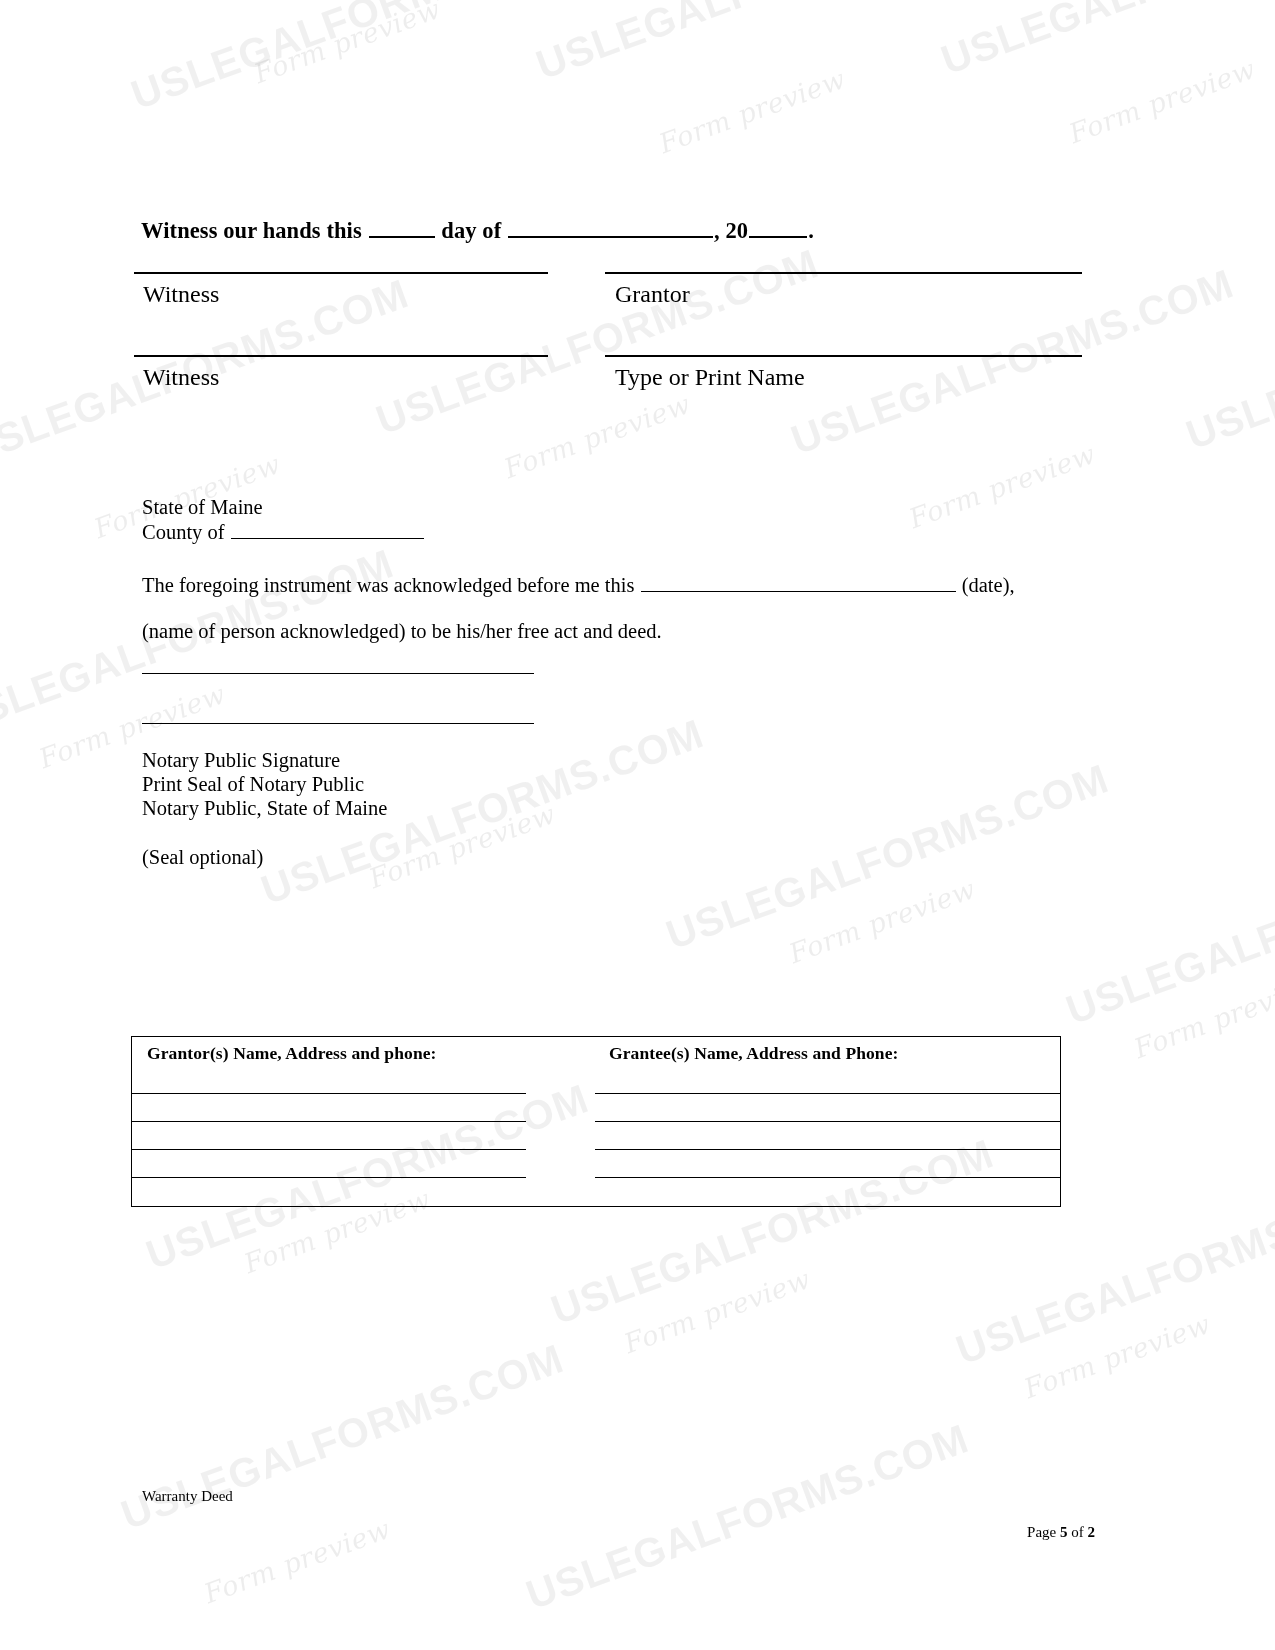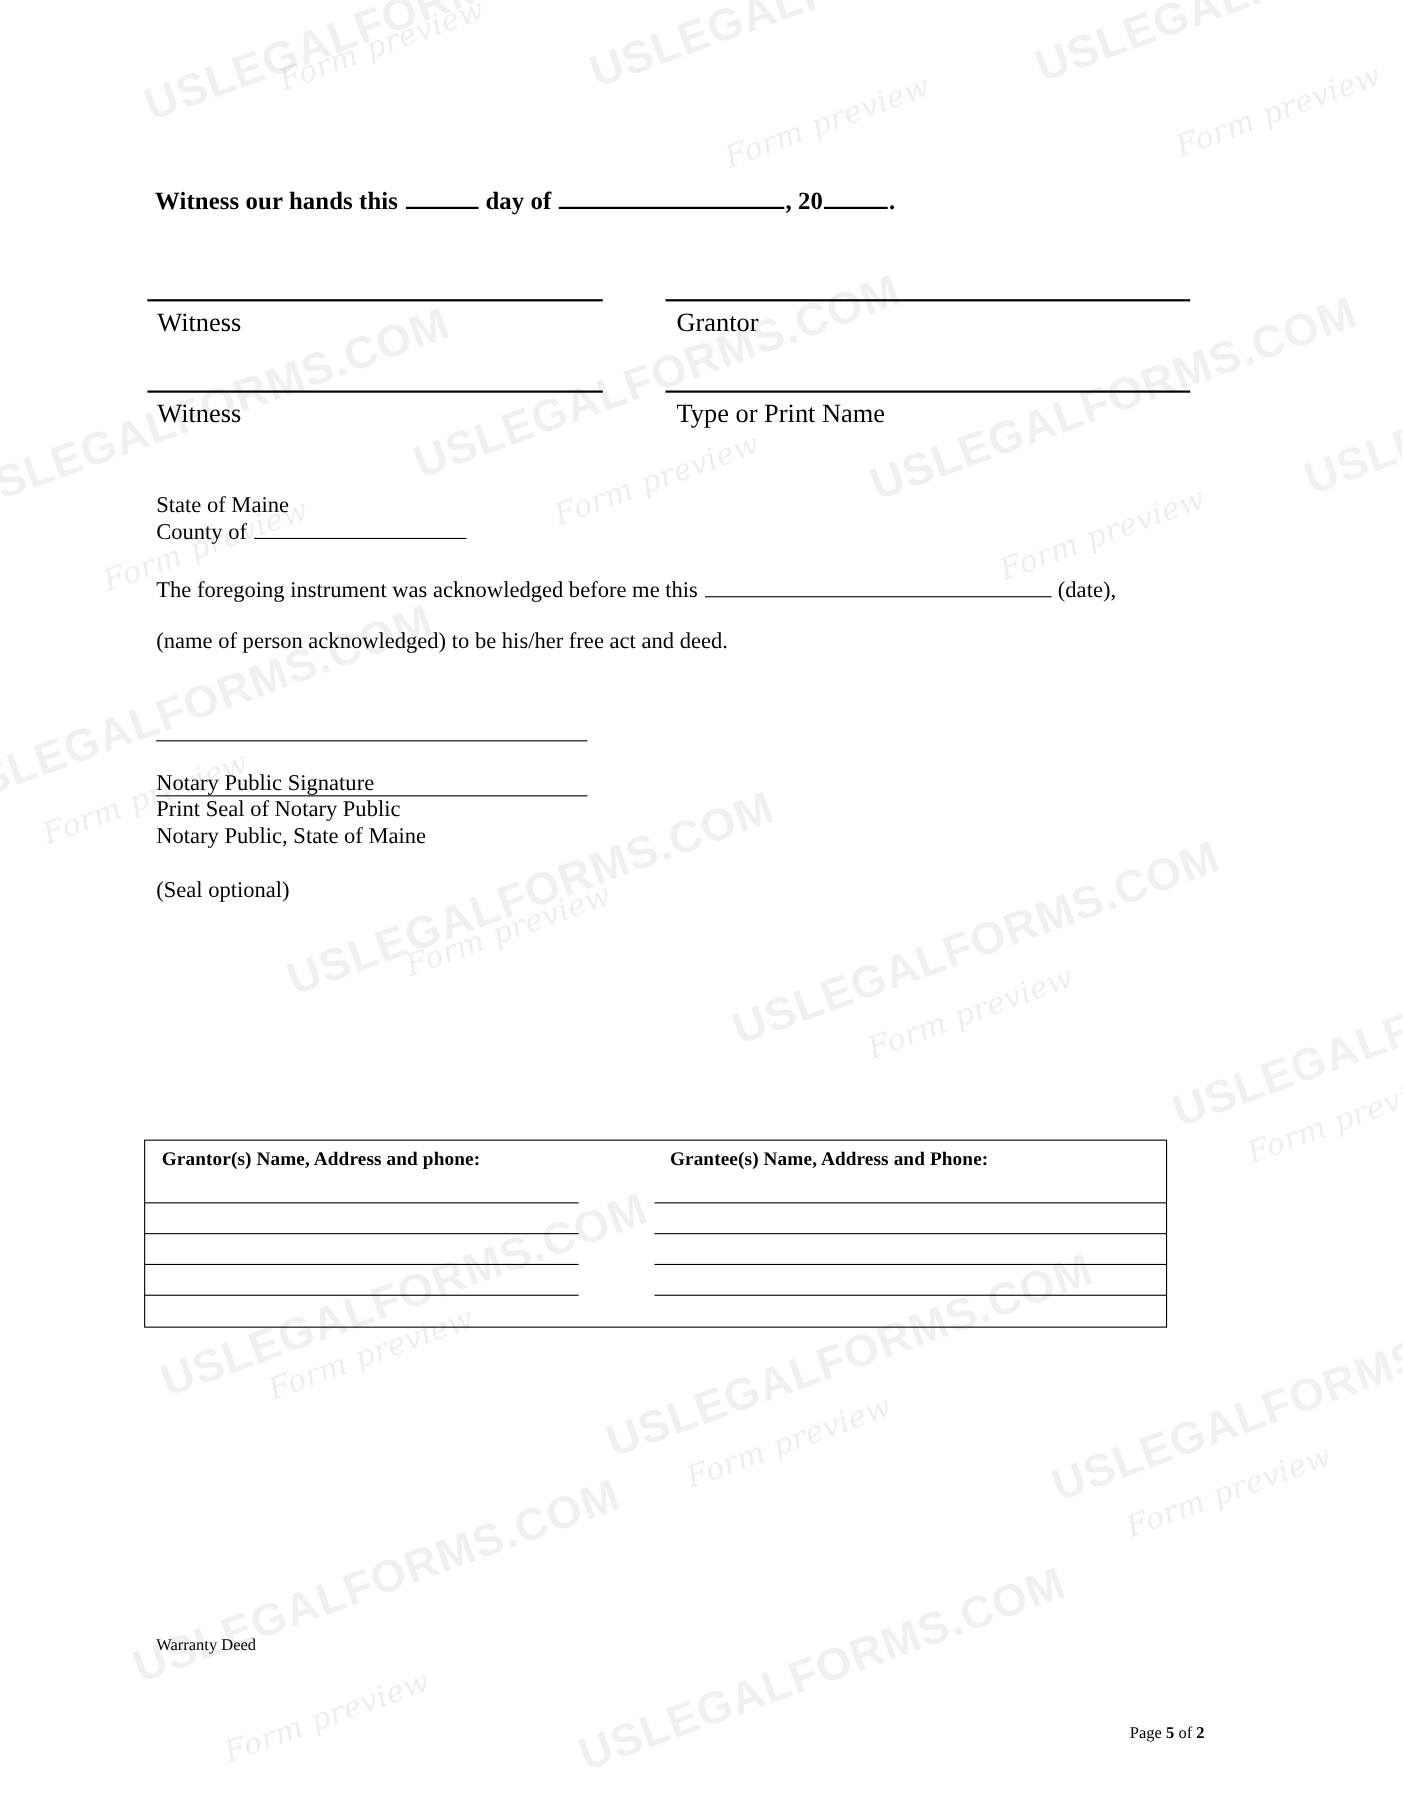--- a/index.html
+++ b/index.html
@@ -46,21 +46,21 @@
     letter-spacing: 0.5px;
   }
 
   
   .content {
     position: absolute;
     inset: 0;
     z-index: 10;
   }
 
-  .abs { position: absolute; }
+  .abs { position: absolute; margin-top: 48px; }
 
   .line-title {
     font-size: 22.5px;
     font-weight: 700;
     letter-spacing: 0.1px;
   }
 
   .body-text {
     font-size: 20.5px;
     line-height: 24px;
@@ -226,21 +226,21 @@
     <div class="tbl-rule" style="left:131px; top:1149px; width:395px;"></div>
     <div class="tbl-rule" style="left:131px; top:1177px; width:395px;"></div>
 
     <div class="tbl-rule" style="left:595px; top:1093px; width:465px;"></div>
     <div class="tbl-rule" style="left:595px; top:1121px; width:465px;"></div>
     <div class="tbl-rule" style="left:595px; top:1149px; width:465px;"></div>
     <div class="tbl-rule" style="left:595px; top:1177px; width:465px;"></div>
 
     <div class="footer-left" style="left:142px; top:1488px;">Warranty Deed</div>
 
-    <div class="footer-right" style="right:180px; top:1568px;">
+    <div class="footer-right" style="right:180px; top:1524px;">
       <span>Page</span>
       <b>5</b>
       <span>of</span>
       <b>2</b>
     </div>
 
   </div>
 </div>
 
 </body></html>

